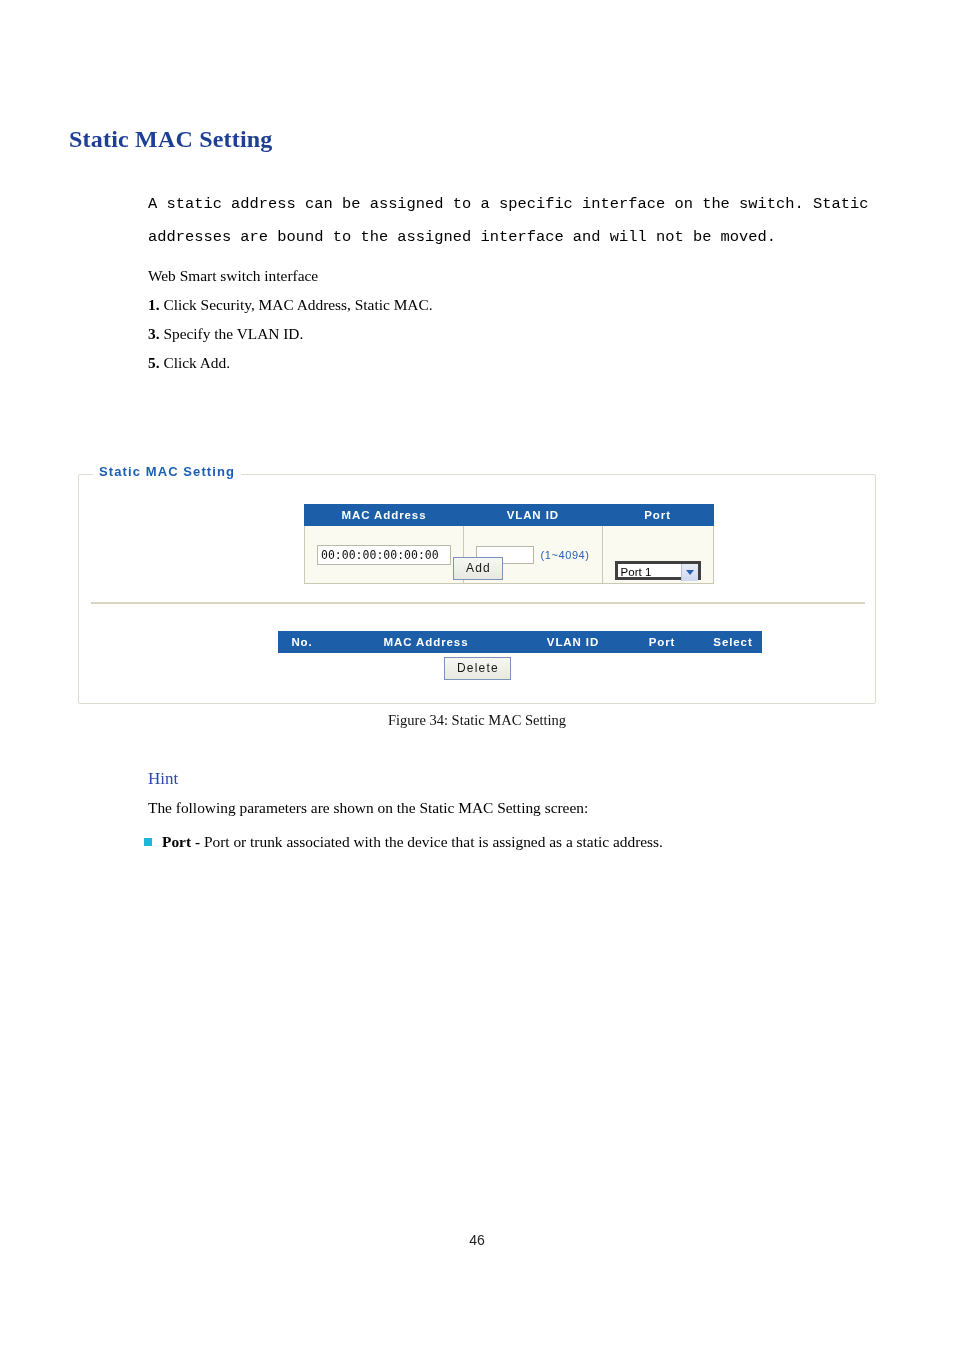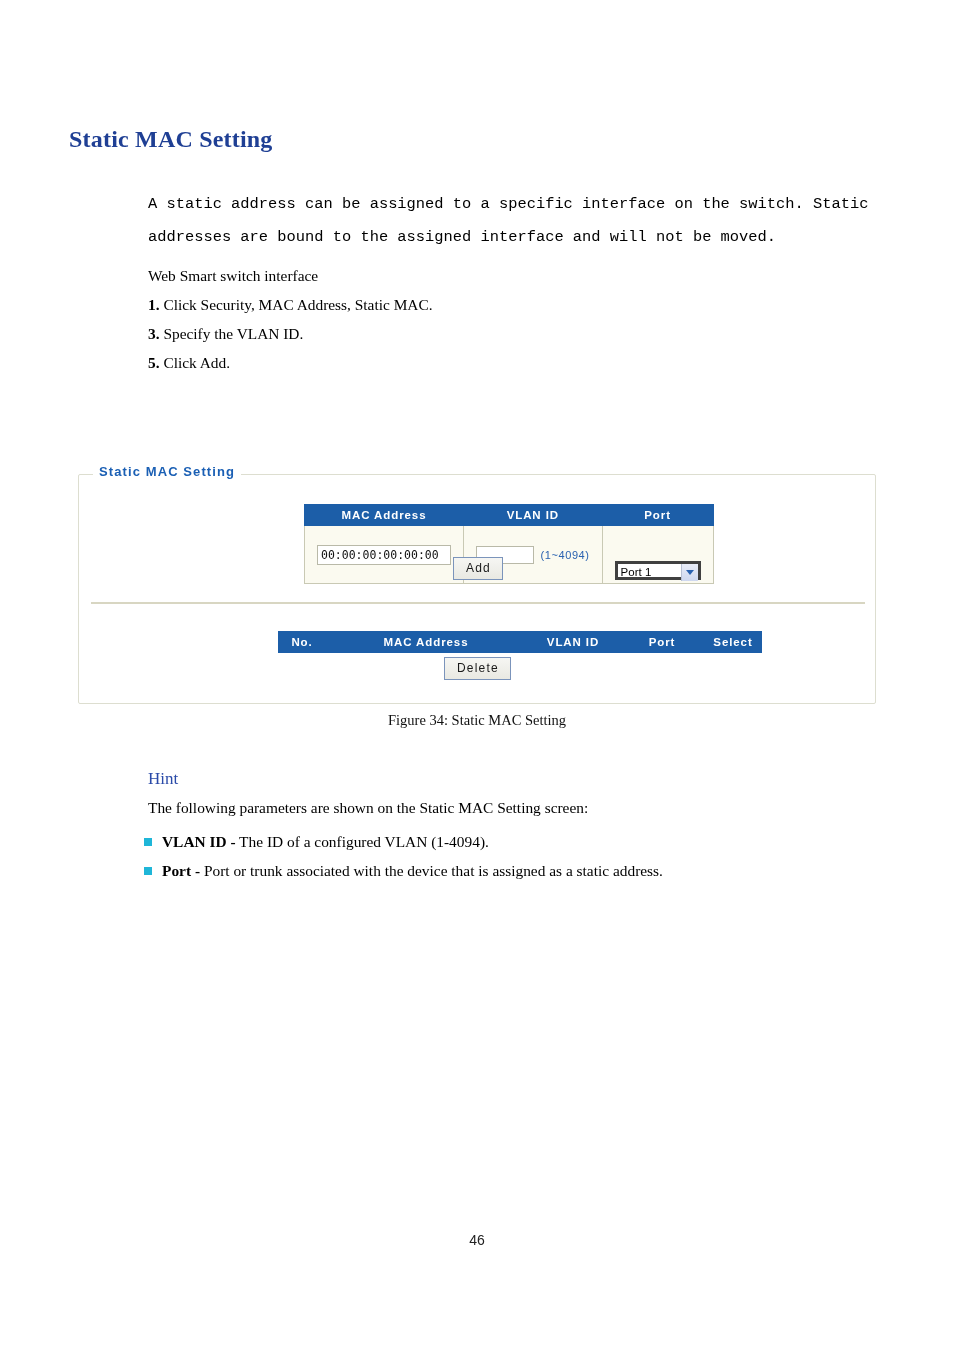--- a/index.html
+++ b/index.html
@@ -364,23 +364,19 @@
   </div>
 
   <div class="caption">Figure 34: Static MAC Setting</div>
 
   <div class="hint-title">Hint</div>
   <div class="hint-lead">The following parameters are shown on the Static MAC Setting screen:</div>
 
   <div class="bullets">
     <div class="bullet-row">
       <span class="bullet-sq"></span>
-      <b>VLAN ID -</b><span> The ID of a configured VLAN (1-4094).</span>
-    </div>
-    <div class="bullet-row">
-      <span class="bullet-sq"></span>
       <b>Port -</b><span> Port or trunk associated with the device that is assigned as a static address.</span>
     </div>
   </div>
 
   <div class="page-num">46</div>
 
 </div>
 
 </body></html>

